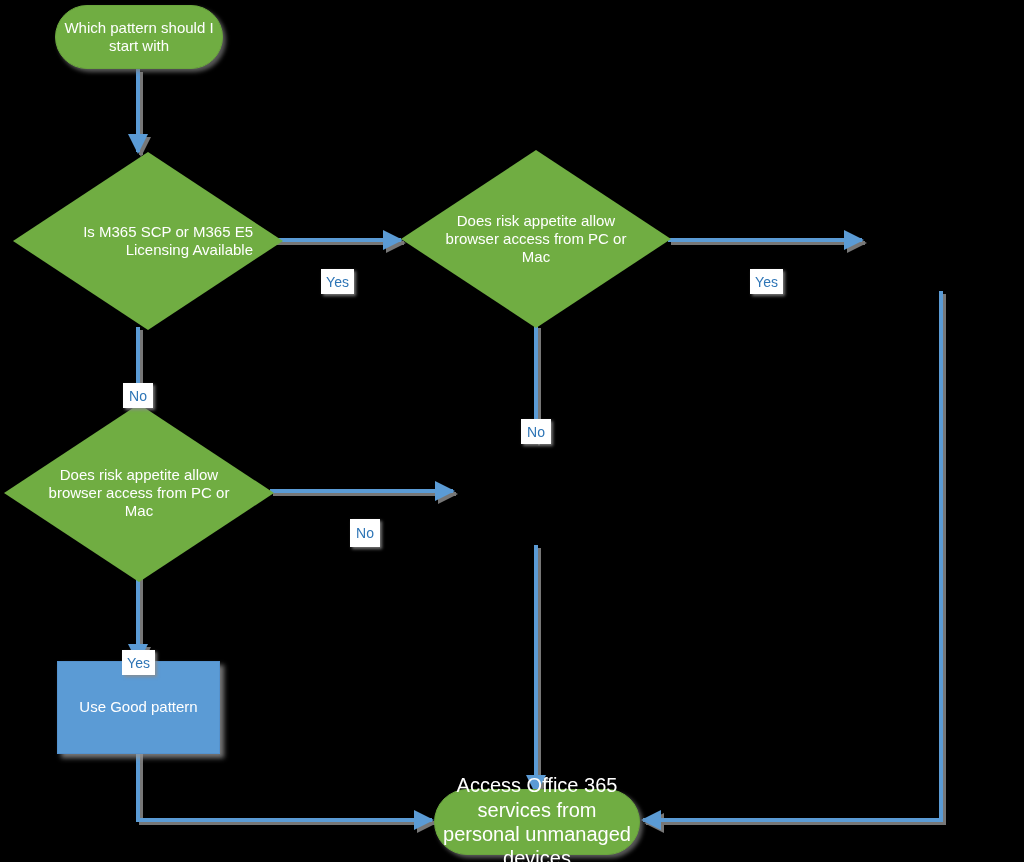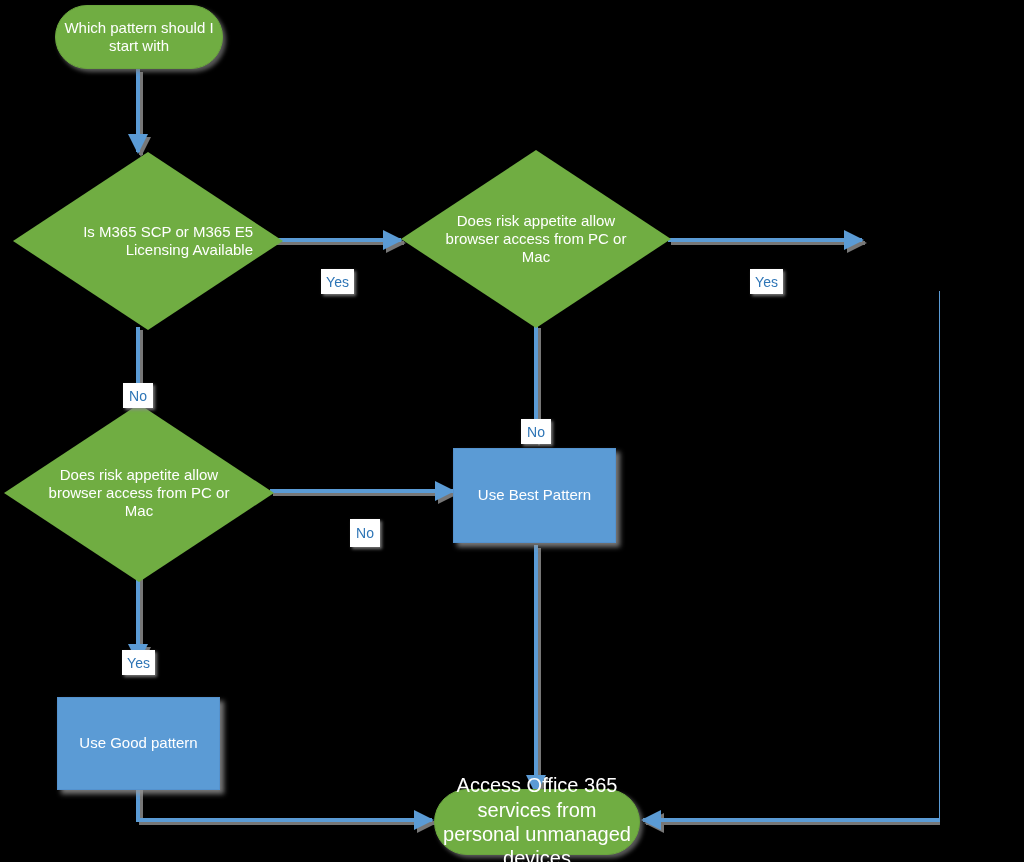--- a/index.html
+++ b/index.html
@@ -3,21 +3,21 @@
 <meta charset="utf-8">
 <title>Pattern Selection Flowchart</title>
 <style>
   html, body {
     margin: 0;
     padding: 0;
     background: #000000;
   }
   #canvas {
     position: relative;
-    width: 940px;
+    width: 1024px;
     height: 862px;
     background: #000000;
     overflow: hidden;
     font-family: "Liberation Sans", sans-serif;
   }
 
   
   #wires {
     position: absolute;
     left: 0;
@@ -154,25 +154,22 @@
     <span class="diamond-shape"></span>
     <span class="label" style="max-width:200px;">Does risk appetite allow browser access from PC or Mac</span>
   </div>
 
   <div class="node decision" style="left:4px; top:404px; width:270px; height:178px;">
     <span class="diamond-shape"></span>
     <span class="label" style="max-width:200px;">Does risk appetite allow browser access from PC or Mac</span>
   </div>
 
 
-  <div class="node process" style="left:453px; top:448px; width:163px; height:95px;">
-    <span class="label">Use Best Pattern</span>
-  </div>
 
-  <div class="node process" style="left:57px; top:661px; width:163px; height:93px;margin-top:36px;">
+  <div class="node process" style="left:57px; top:661px; width:163px; height:93px;">
     <span class="label">Use Good pattern</span>
   </div>
 
   <div class="node terminator" style="left:434px; top:789px; width:206px; height:66px; font-size:20px;">
     <span class="label">Access Office 365 services from personal unmanaged devices</span>
   </div>
 
   <div class="edge-label" style="left:321px; top:229px; width:33px; height:25px;">
     <span>Yes</span>
   </div>

